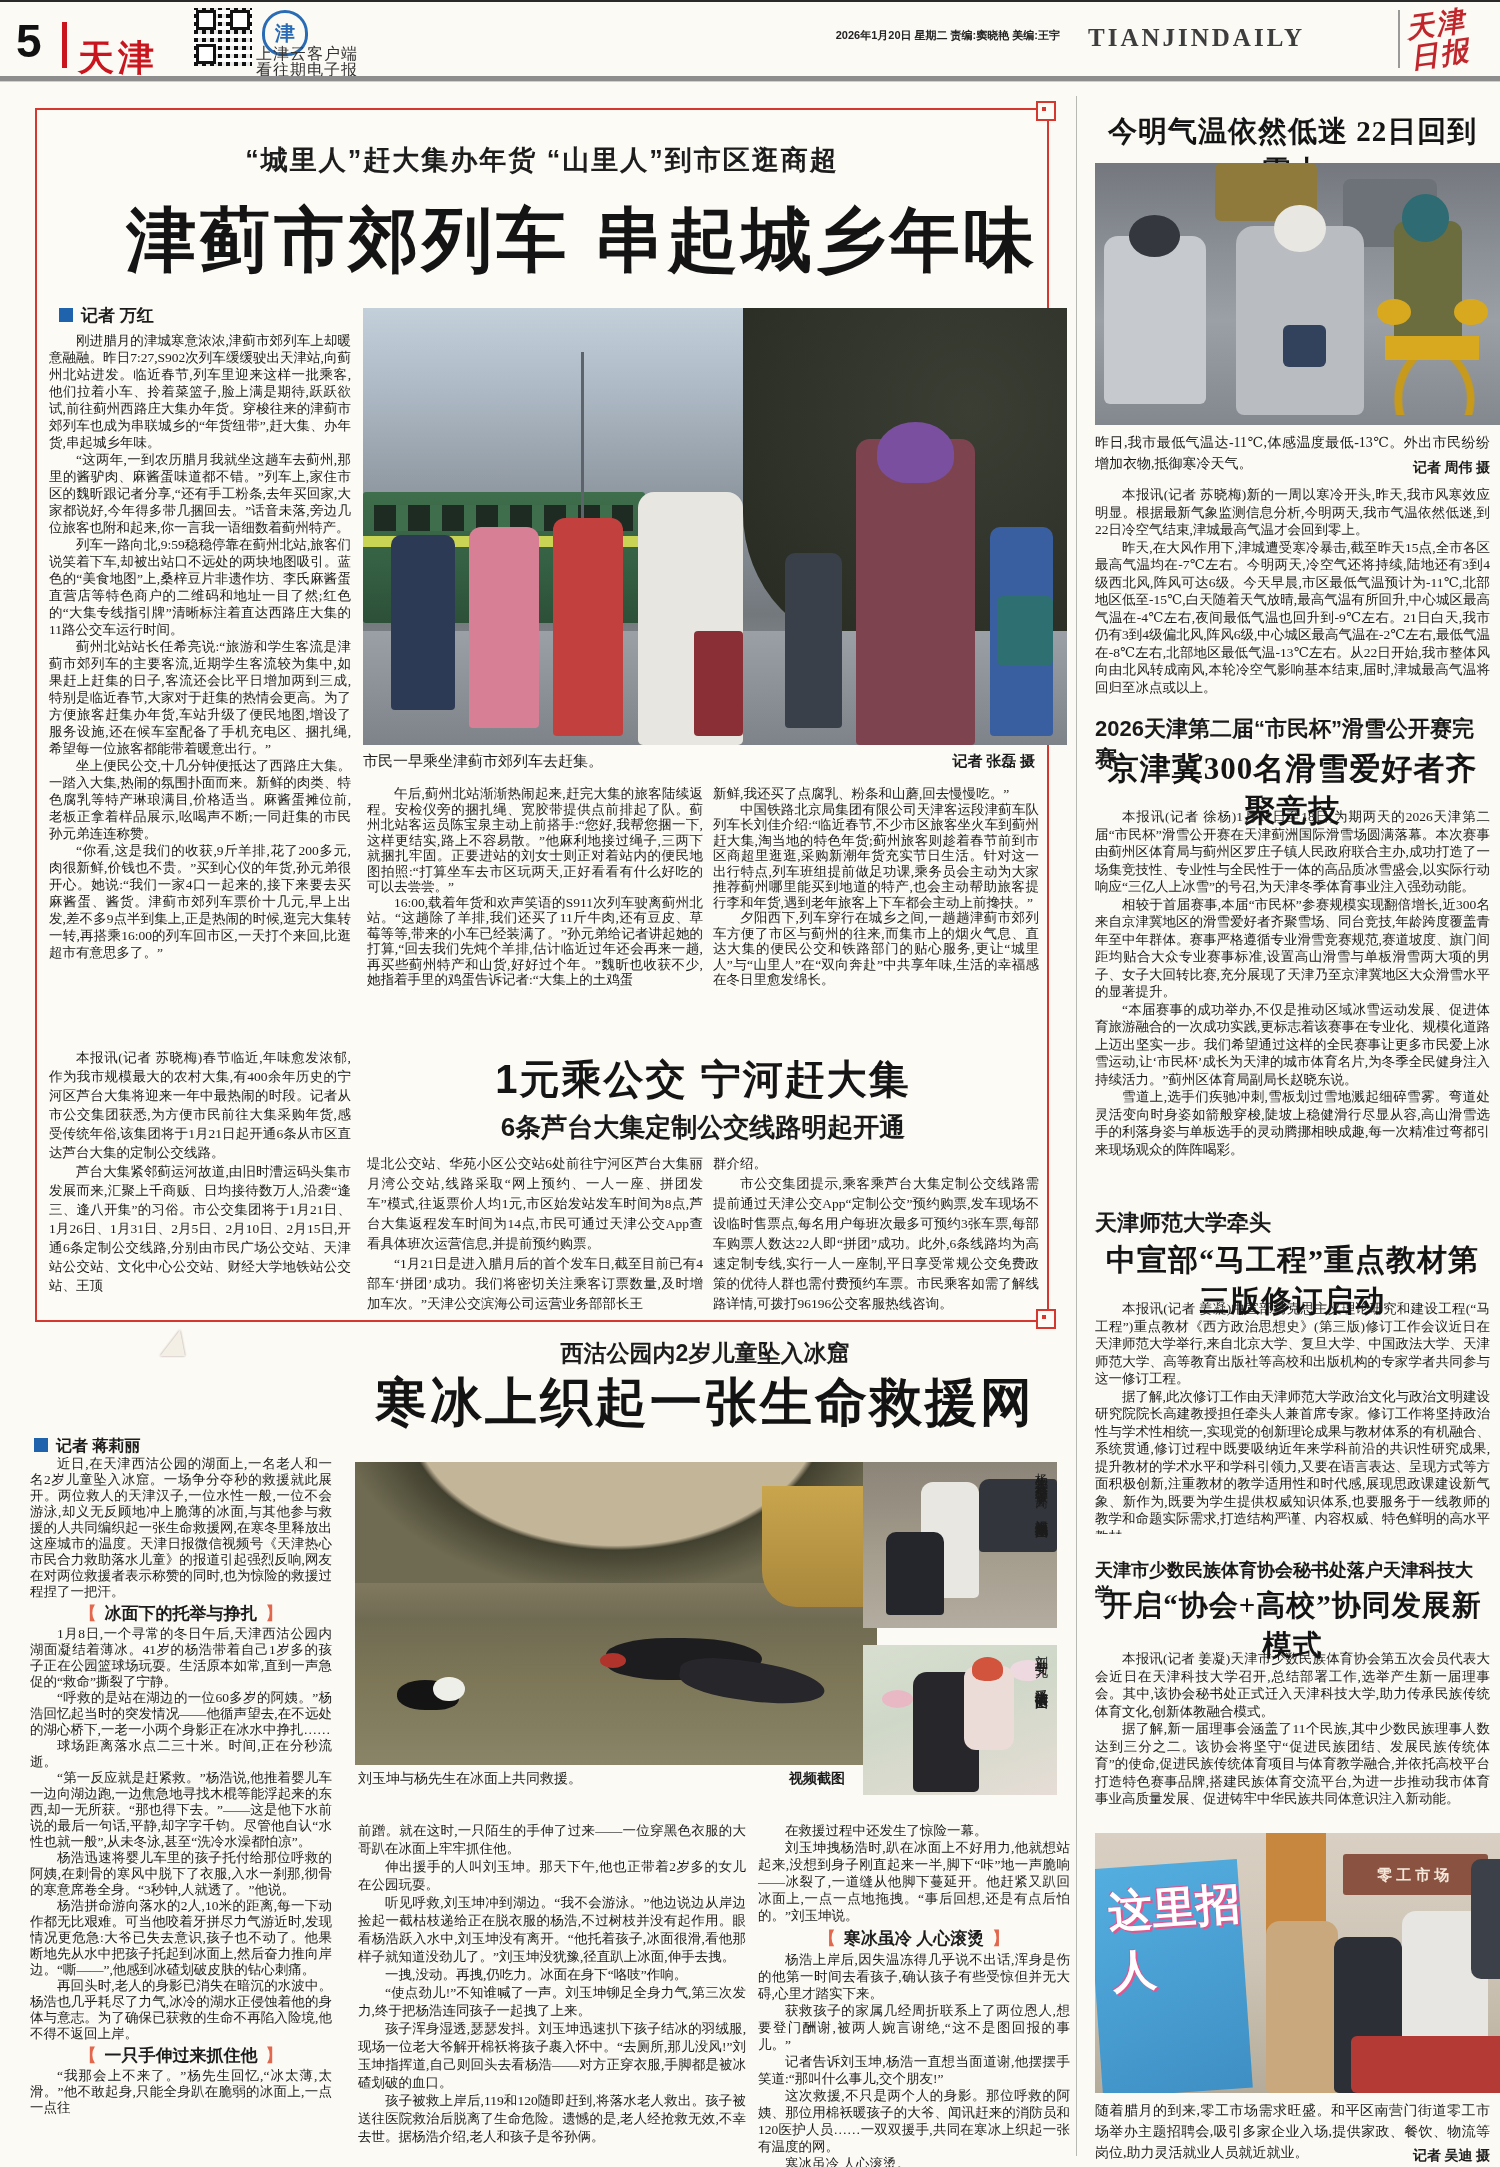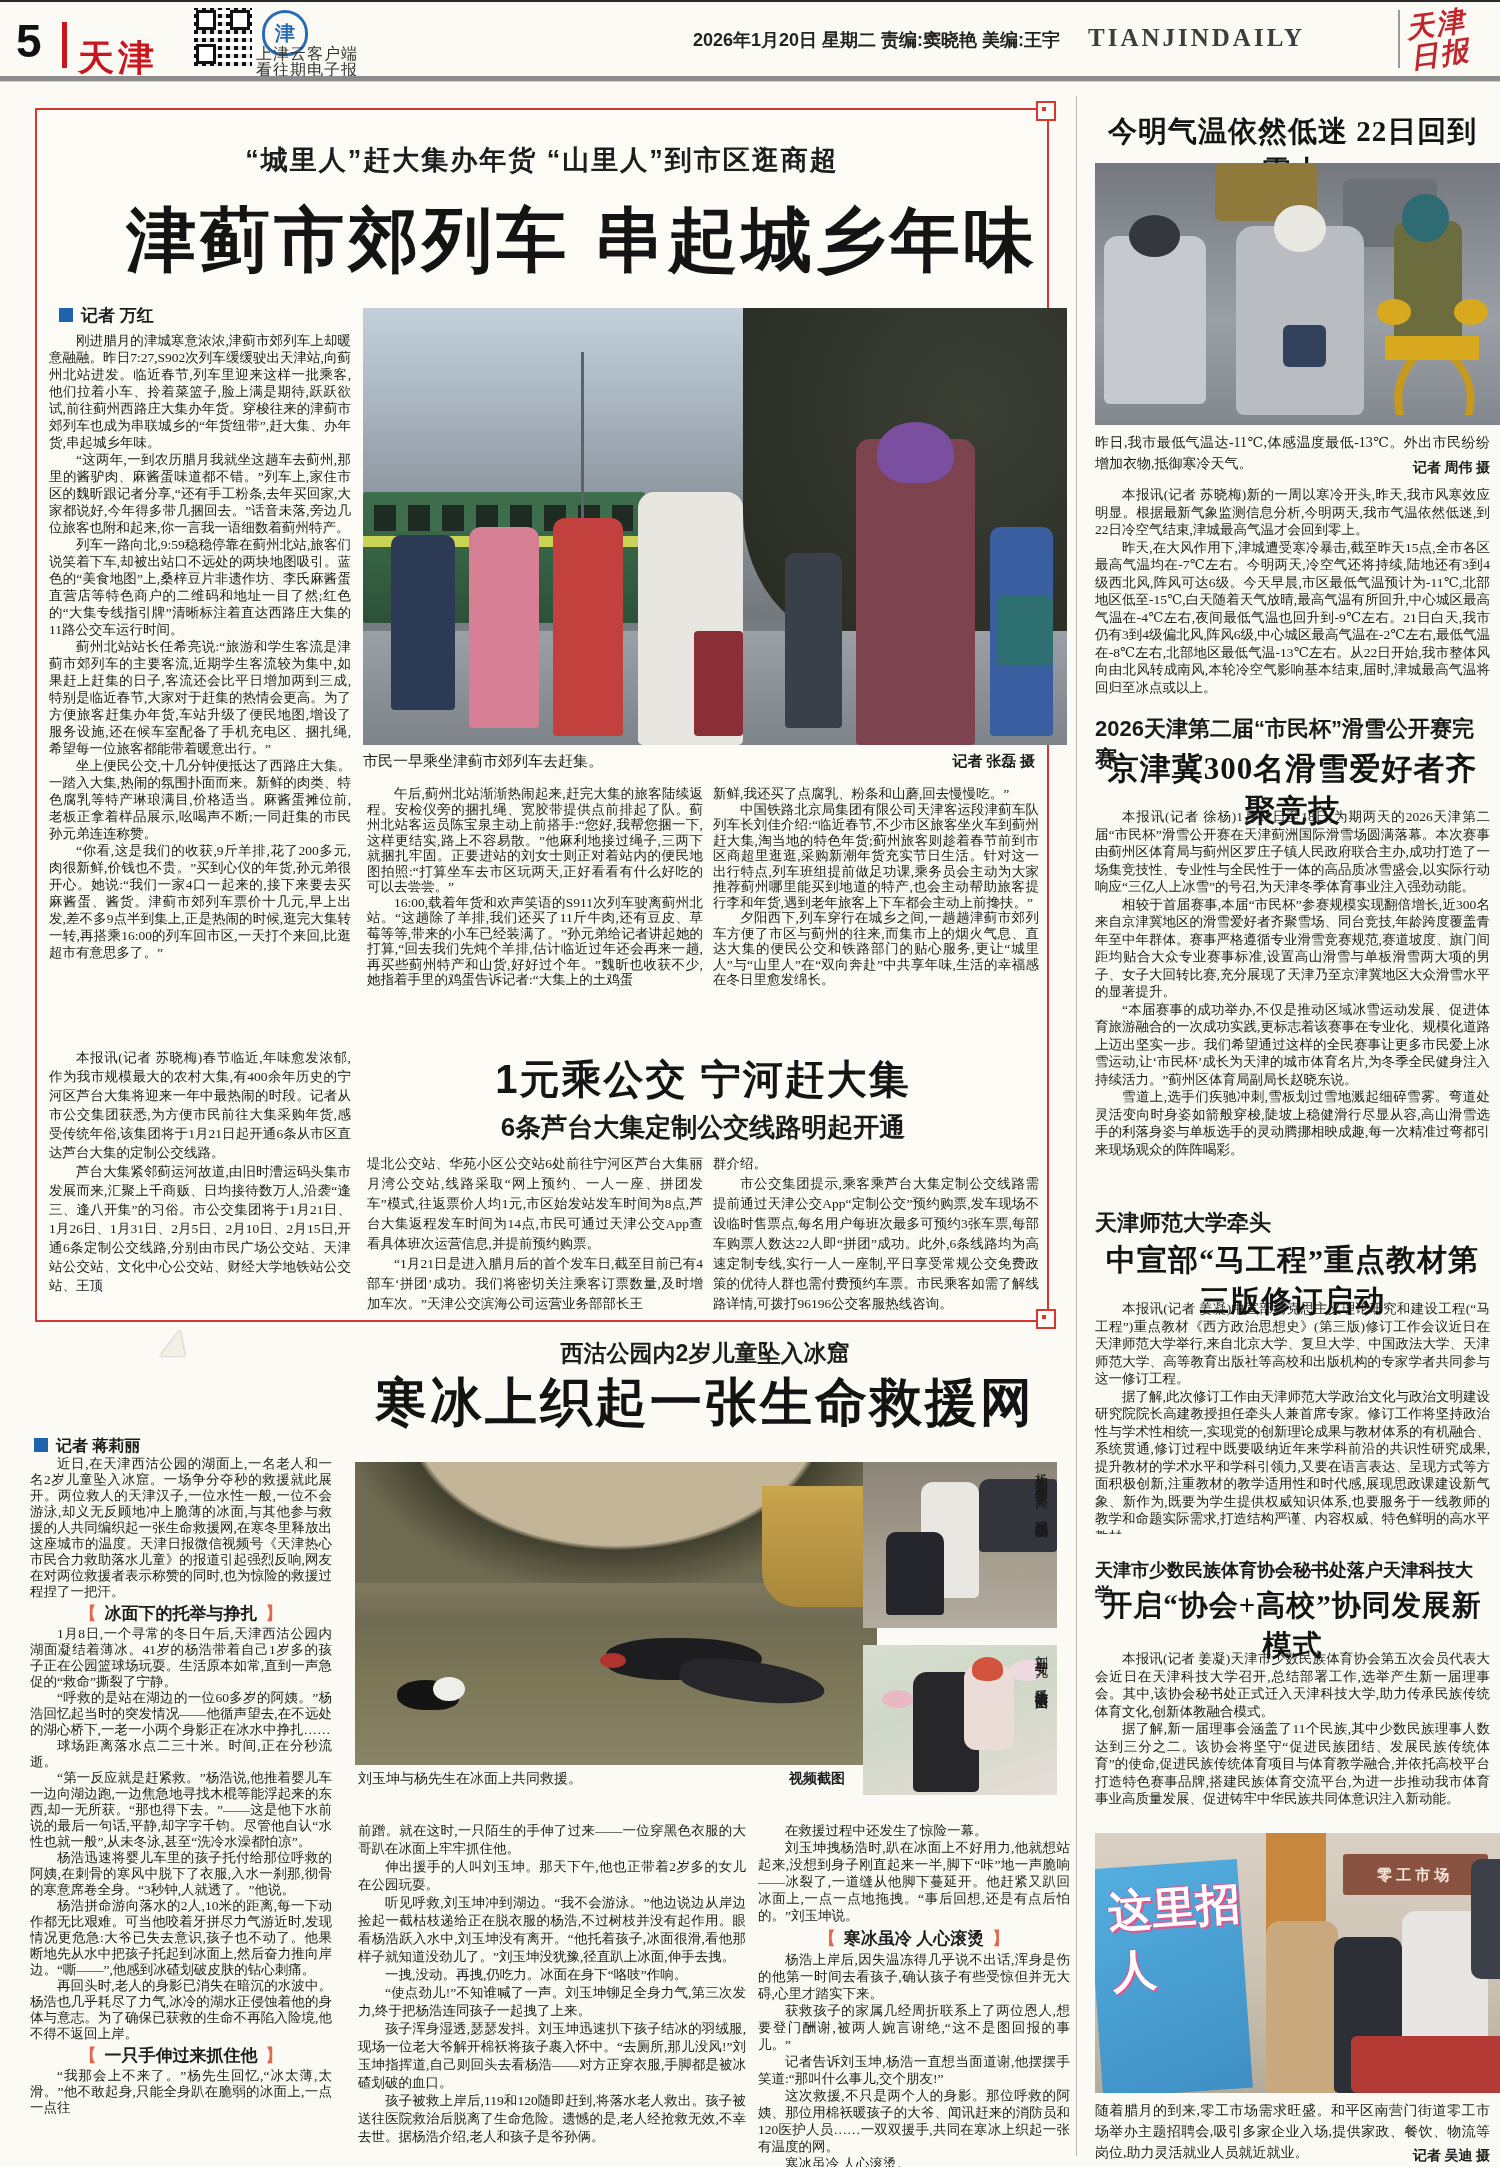--- a/index.html
+++ b/index.html
@@ -15,21 +15,21 @@
   #pgnum{left:16px;top:14px;font-size:46px;font-weight:900;color:#111;}
   #pgbar{left:62px;top:22px;width:5px;height:46px;background:#c9161e;}
   #pgsec{left:78px;top:34px;font-size:36px;font-weight:900;color:#c9161e;letter-spacing:4px;}
   #qr{left:194px;top:8px;width:58px;height:58px;background:
       repeating-linear-gradient(0deg,#111 0 4px,#fff 4px 8px);}
   #qr .mask{position:absolute;inset:0;background:repeating-linear-gradient(90deg,rgba(255,255,255,0) 0 4px,rgba(255,255,255,.9) 4px 8px);}
   .qrsq{position:absolute;width:14px;height:14px;border:3px solid #111;background:#fff;}
   #cloudlogo{left:262px;top:10px;width:40px;height:40px;border:3px solid #2a6bb5;border-radius:50% 50% 45% 45%;
              color:#2a6bb5;font-size:20px;font-weight:bold;text-align:center;line-height:40px;}
   .qrcap{left:256px;color:#333;font-size:16px;letter-spacing:1px;}
-  #dateline{left:640px;top:28px;width:420px;text-align:right;font-size:18px;font-weight:bold;color:#222;}
+  #dateline{left:640px;top:28px;width:420px;text-align:right;font-size:11px;font-weight:bold;color:#222;}
   #mast-en{left:1088px;top:24px;font-size:25px;font-weight:bold;letter-spacing:3px;color:#3d3d3d;}
   #mast-div{left:1398px;top:10px;width:2px;height:58px;background:#9a9a9a;}
   #mast-cn{left:1408px;top:8px;width:86px;font-size:28px;line-height:30px;font-weight:900;color:#c0272d;
            transform:rotate(-8deg);font-style:italic;letter-spacing:2px;}
   #hdrule{left:0;top:76px;width:1500px;height:5px;background:#8d8d8d;border-bottom:1px solid #cfcfcf;}
   
   #mainbox{left:35px;top:108px;width:1010px;height:1210px;border:2px solid #d4382e;background:#fdfbf5;}
   .corn{position:absolute;width:16px;height:16px;border:2px solid #d4382e;background:#fdfbf5;}
   .corn i{position:absolute;left:4px;top:4px;width:4px;height:4px;background:#d4382e;}
   #lead-kicker{left:0;top:32px;width:100%;font-size:27px;font-weight:bold;color:#1d1d1d;letter-spacing:2px;}

